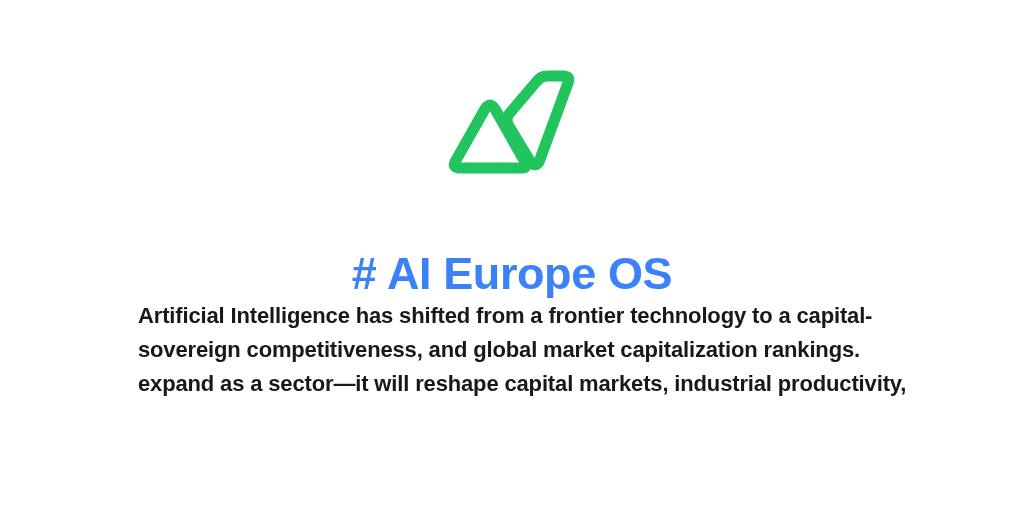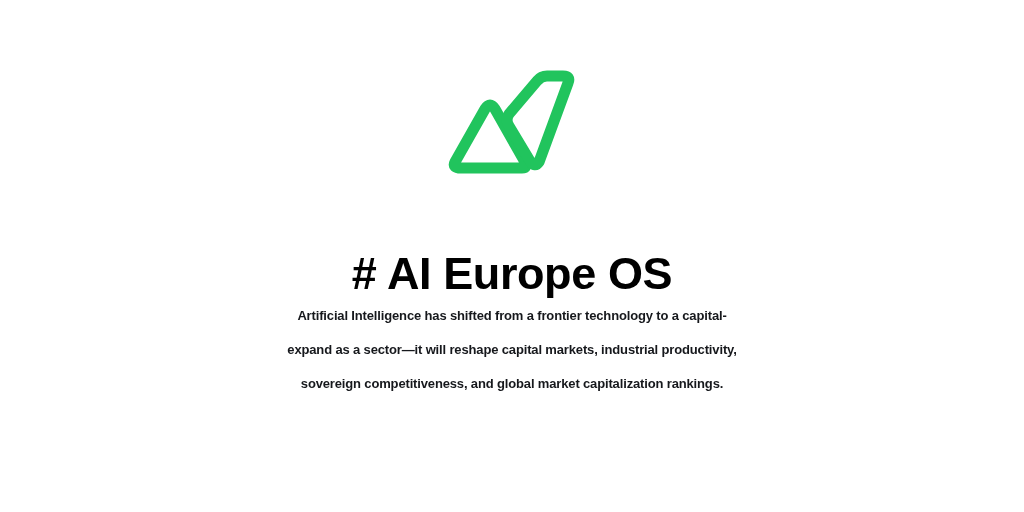--- a/index.html
+++ b/index.html
@@ -48,34 +48,33 @@
     position: absolute;
     left: 0;
     right: 0;
     top: 218px;
     text-align: center;
     font-family: "Liberation Sans", sans-serif;
     font-size: 45px;
     font-weight: 700;
     line-height: 1.16;
     letter-spacing: -0.4px;
-    color: #000000;
+    color: #3b82f6;
     white-space: nowrap;
   }
 
   
   .body-copy {
     position: absolute;
     left: 50%;
     transform: translateX(-50%);
     top: 299px;
     width: 748px;
-    text-align: center;
     font-family: "Liberation Sans", sans-serif;
-    font-size: 13px;
+    font-size: 22px;
     font-weight: 700;
     line-height: 34px;
     letter-spacing: -0.15px;
     color: #16181c;
   }
   .body-copy .line {
     display: block;
     white-space: nowrap;
   }
 </style>
@@ -92,17 +91,17 @@
 
         <path d="M 62 40 L 90 7 Q 94 2 100 2 L 116 2 Q 124 2 121 9 L 92 88 Q 88 94 83 87 L 62 52 Q 58 46 62 40 Z"></path>
       </g>
     </svg>
   </div>
 
   <h1 class="title"># AI Europe OS</h1>
 
   <div class="body-copy">
     <span class="line">Artificial Intelligence has shifted from a frontier technology to a capital-</span>
+    <span class="line">sovereign competitiveness, and global market capitalization rankings.</span>
     <span class="line">expand as a sector—it will reshape capital markets, industrial productivity,</span>
-    <span class="line">sovereign competitiveness, and global market capitalization rankings.</span>
   </div>
 
 </div>
 
 </body></html>

